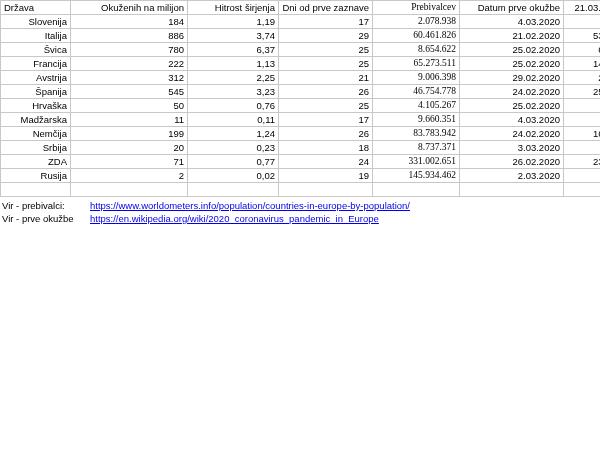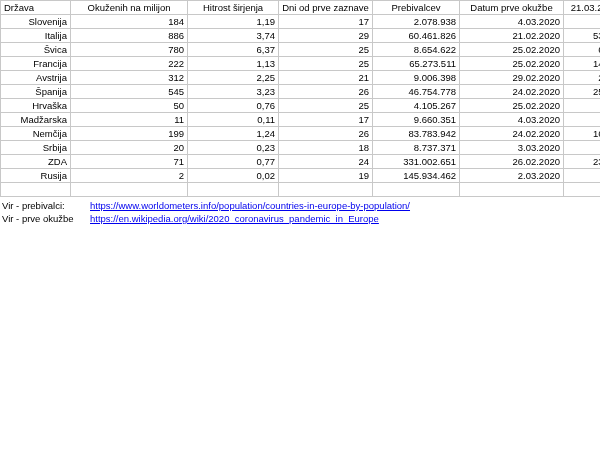--- a/index.html
+++ b/index.html
@@ -32,36 +32,36 @@
     overflow: hidden;
     white-space: nowrap;
     font-weight: normal;
     font-size: 9.5px;
     line-height: 13px;
     background: #ffffff;
   }
   thead th {
     font-weight: bold;
     background: #f2f2f2;
-    text-align: center;
+    text-align: right;
   }
   thead th.left {
     text-align: left;
   }
   td.num {
     text-align: right;
   }
   td.left {
     text-align: right;
   }
   .c0 { width: 63px; }
   .c1 { width: 110px; }
   .c2 { width: 84px; }
   .c3 { width: 87px; }
-  .c4 { width: 80px; }
+  .c4 { width: 80px; font-family: Liberation Serif, serif; }
   .c5 { width: 97px; }
   .c6 { width: 55px; }
   .srcs {
     margin-top: 2px;
     width: 600px;
     border-collapse: collapse;
     table-layout: fixed;
   }
   .srcs td {
     height: 13px;

